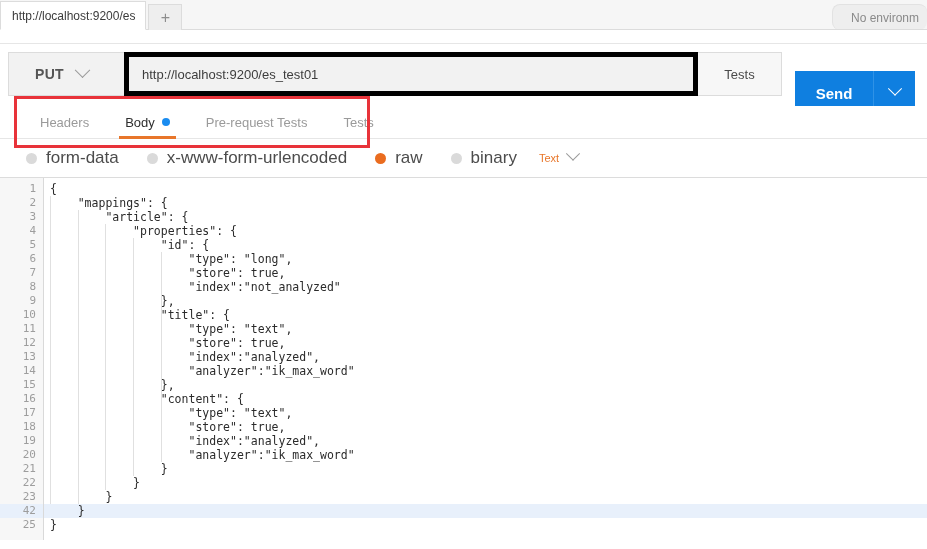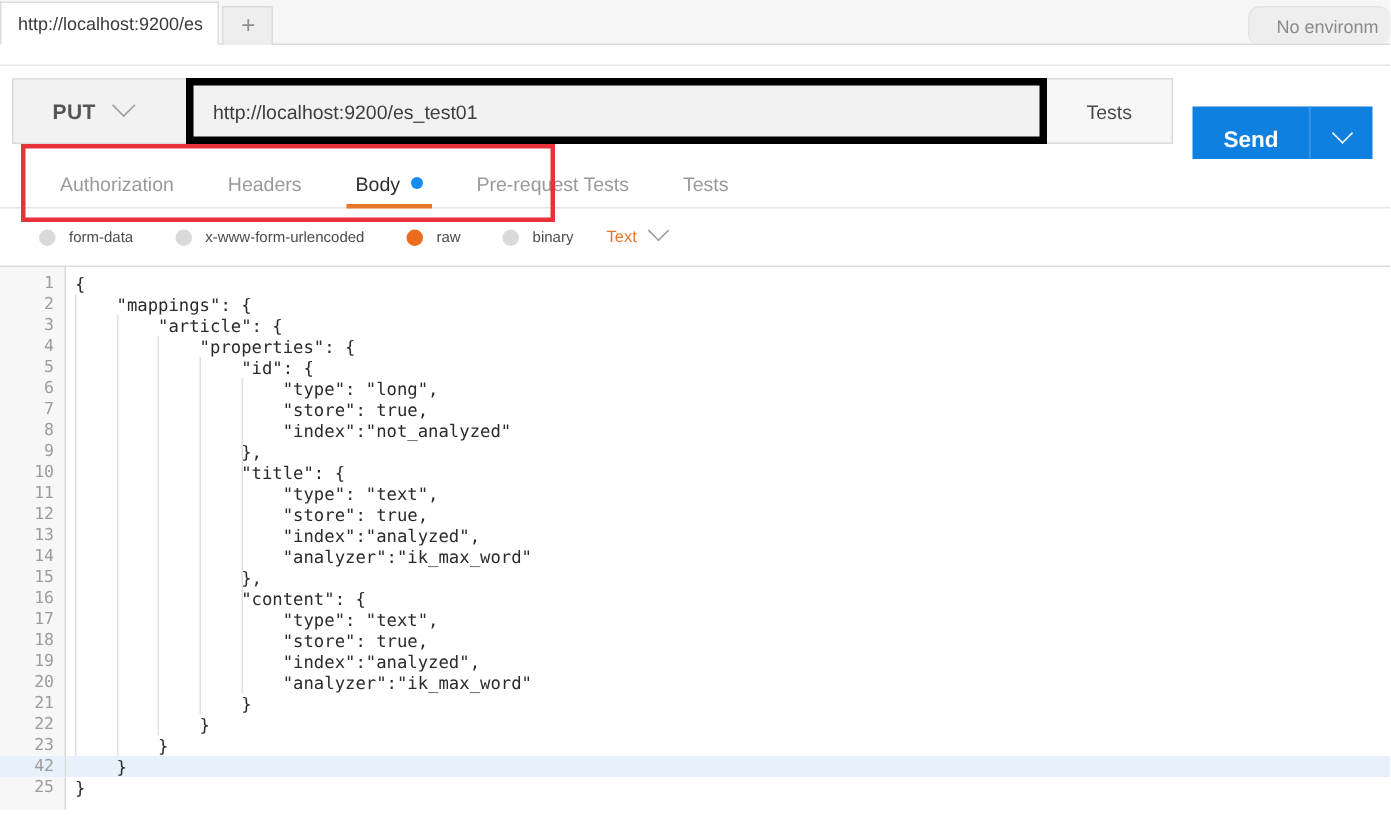--- a/index.html
+++ b/index.html
@@ -261,21 +261,21 @@
   .radio-dot {
     width: 11px; height: 11px;
     border-radius: 50%;
     background: #dadada;
     flex: 0 0 auto;
   }
   .radio-dot.sel {
     background: #ea6c1f;
     box-shadow: 0 0 0 0 #fff;
   }
-  .radio-label { font-size: 10px; color: #4c4c4c; }
+  .radio-label { font-size: 17px; color: #4c4c4c; }
   .fmt-select {
     display: flex;
     align-items: center;
     gap: 9px;
     margin-left: -6px;
   }
   .fmt-label { font-size: 11px; color: #e8762a; }
   .chev-sm {
     width: 10px; height: 10px;
     border-right: 1.6px solid #9a9a9a;
@@ -385,23 +385,20 @@
     </div>
     <div class="send-caret">
       <span class="chev-white"></span>
     </div>
   </div>
 
   <div class="annot-box"></div>
 </div>
 
 <div class="sec-tabs">
-  <div class="sec-tab">
-    <span>Authorization</span>
-  </div>
   <div class="sec-tab">
     <span>Headers</span>
   </div>
   <div class="sec-tab active">
     <span>Body</span>
     <span class="blue-dot"></span>
   </div>
   <div class="sec-tab">
     <span>Pre-request Tests</span>
   </div>

